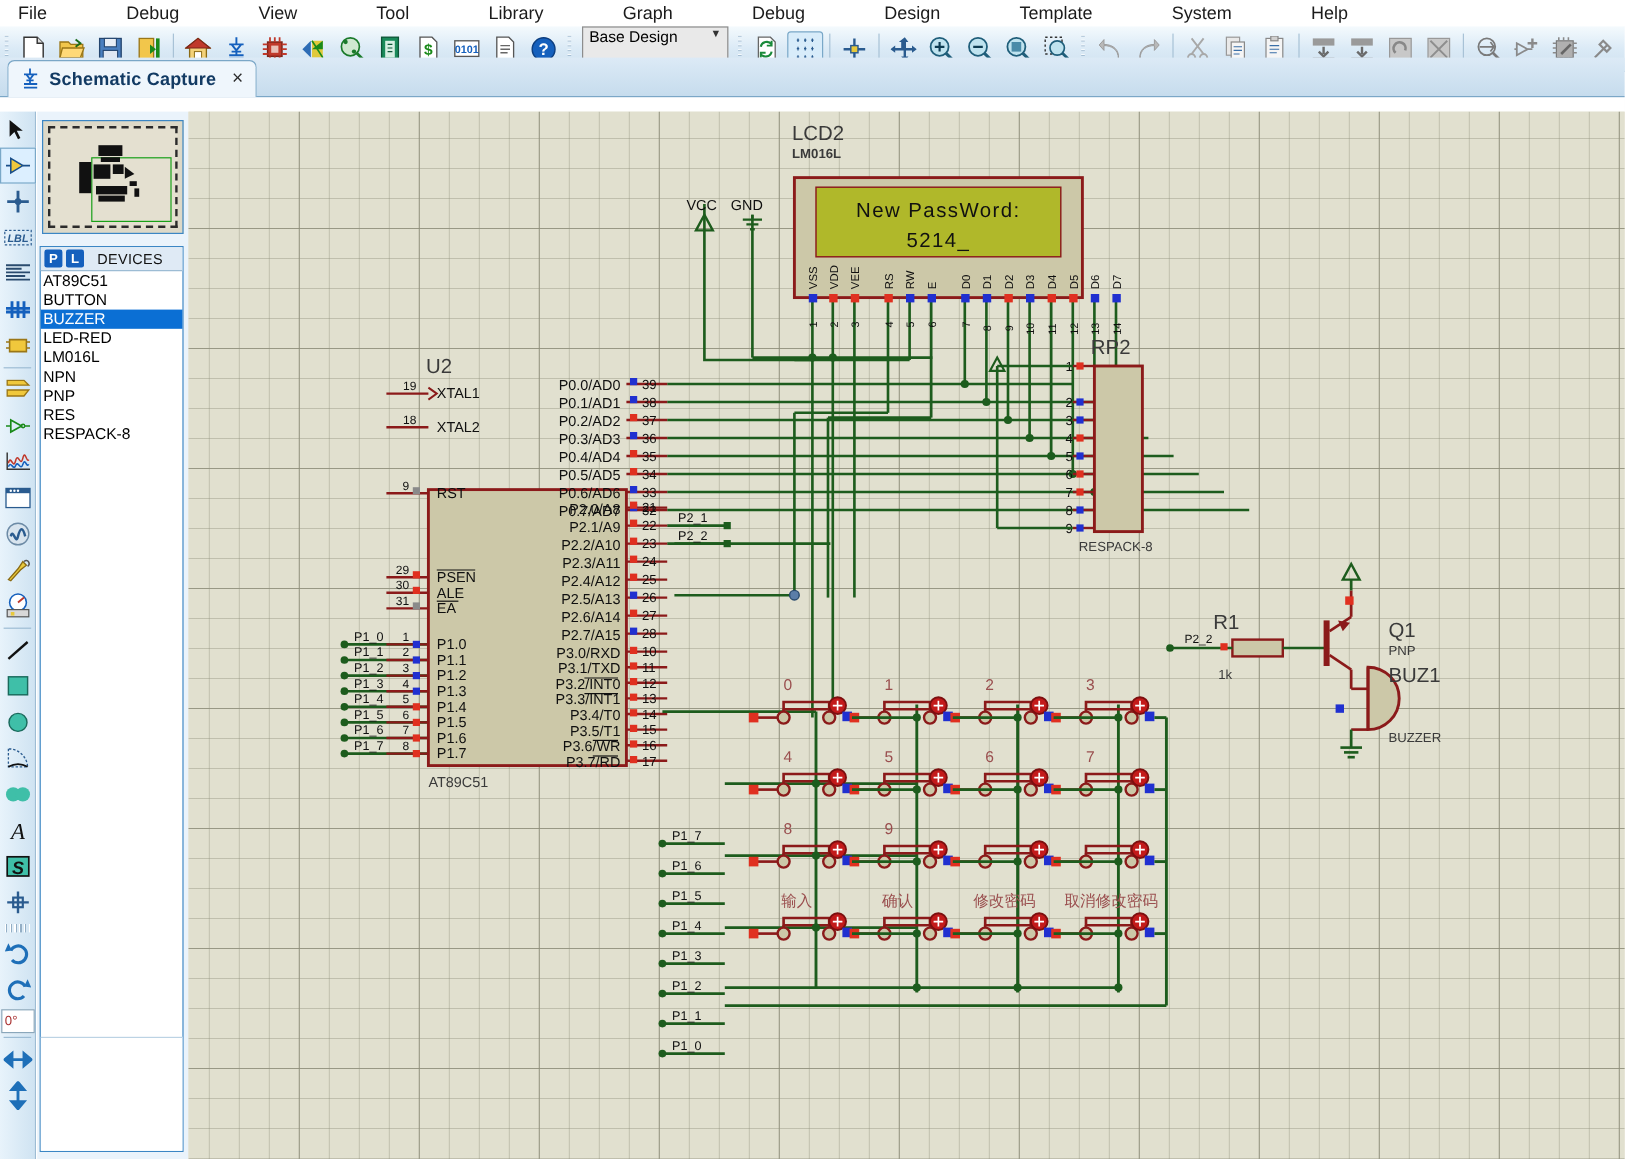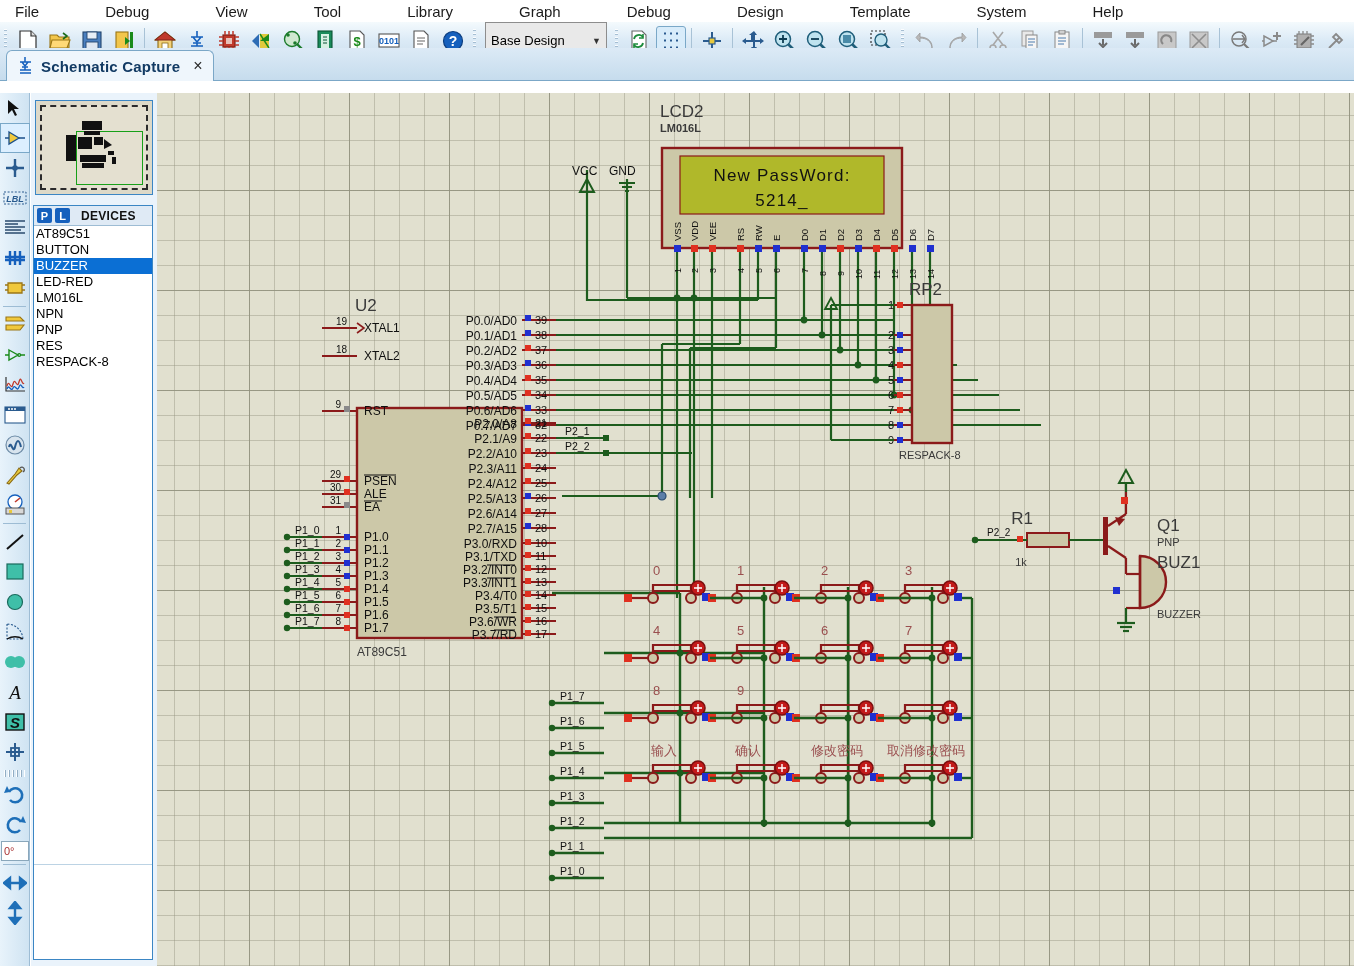--- a/index.html
+++ b/index.html
@@ -42,21 +42,21 @@
     width: 30px; height: 30px; margin: 0 1px;
     display: flex; align-items: center; justify-content: center;
     border: 1px solid transparent; border-radius: 3px;
     position: relative; cursor: default;
   }
   .tb-btn.active { background: #d8ecfa; border: 1px solid #7aa8c8; }
   .tb-sep { width: 1px; height: 26px; background: #a8c2d6; margin: 0 4px; }
   .tb-select {
     height: 37px; width: 122px; margin: 0 4px;
     background: #e9e9e9; border: 1px solid #8d8d8d;
-    font-size: 13px; color: #000; display: flex; align-items: center;
+    font-size: 13px; color: #000; display: flex; 
     padding: 0 2px 0 5px; justify-content: space-between; cursor: default;
   }
   .tb-select .caret { font-size: 9px; color: #333; padding-right: 3px; }
 
   
   .ic { display:block; }
 
   
   .tabstrip {
     position: absolute; top: 48px; left: 0; width: 1354px; height: 33px;
@@ -117,21 +117,21 @@
   }
   .dev-header {
     height: 20px; background: #dfeaf5; border-bottom: 1px solid #9dbcd4;
     display: flex; align-items: center; gap: 3px; padding: 0 3px;
   }
   .dev-badge {
     width: 15px; height: 15px; background: #1560bd; color: #fff;
     font-size: 11px; font-weight: bold; display:flex; align-items:center; justify-content:center;
     border-radius: 2px;
   }
-  .dev-title { font-size: 12px; font-weight: bold; color: #111; margin-left: 8px; letter-spacing: .3px; }
+  .dev-title { font-size: 12px; font-weight: normal; color: #111; margin-left: 8px; letter-spacing: .3px; }
   .dev-list { padding: 0; margin: 0; list-style: none; }
   .dev-item { font-size: 13px; color: #000; padding: 0 2px; line-height: 16px; cursor: default; }
   .dev-item.selected { background: #0b6fd4; color: #ffffff; }
   .dev-bottom {
     position: absolute; left: 0; right: 0; bottom: 0; height: 95px;
     background: #fff; border-top: 1px solid #bcd3e4;
   }
 
   
   .canvas-wrap {

